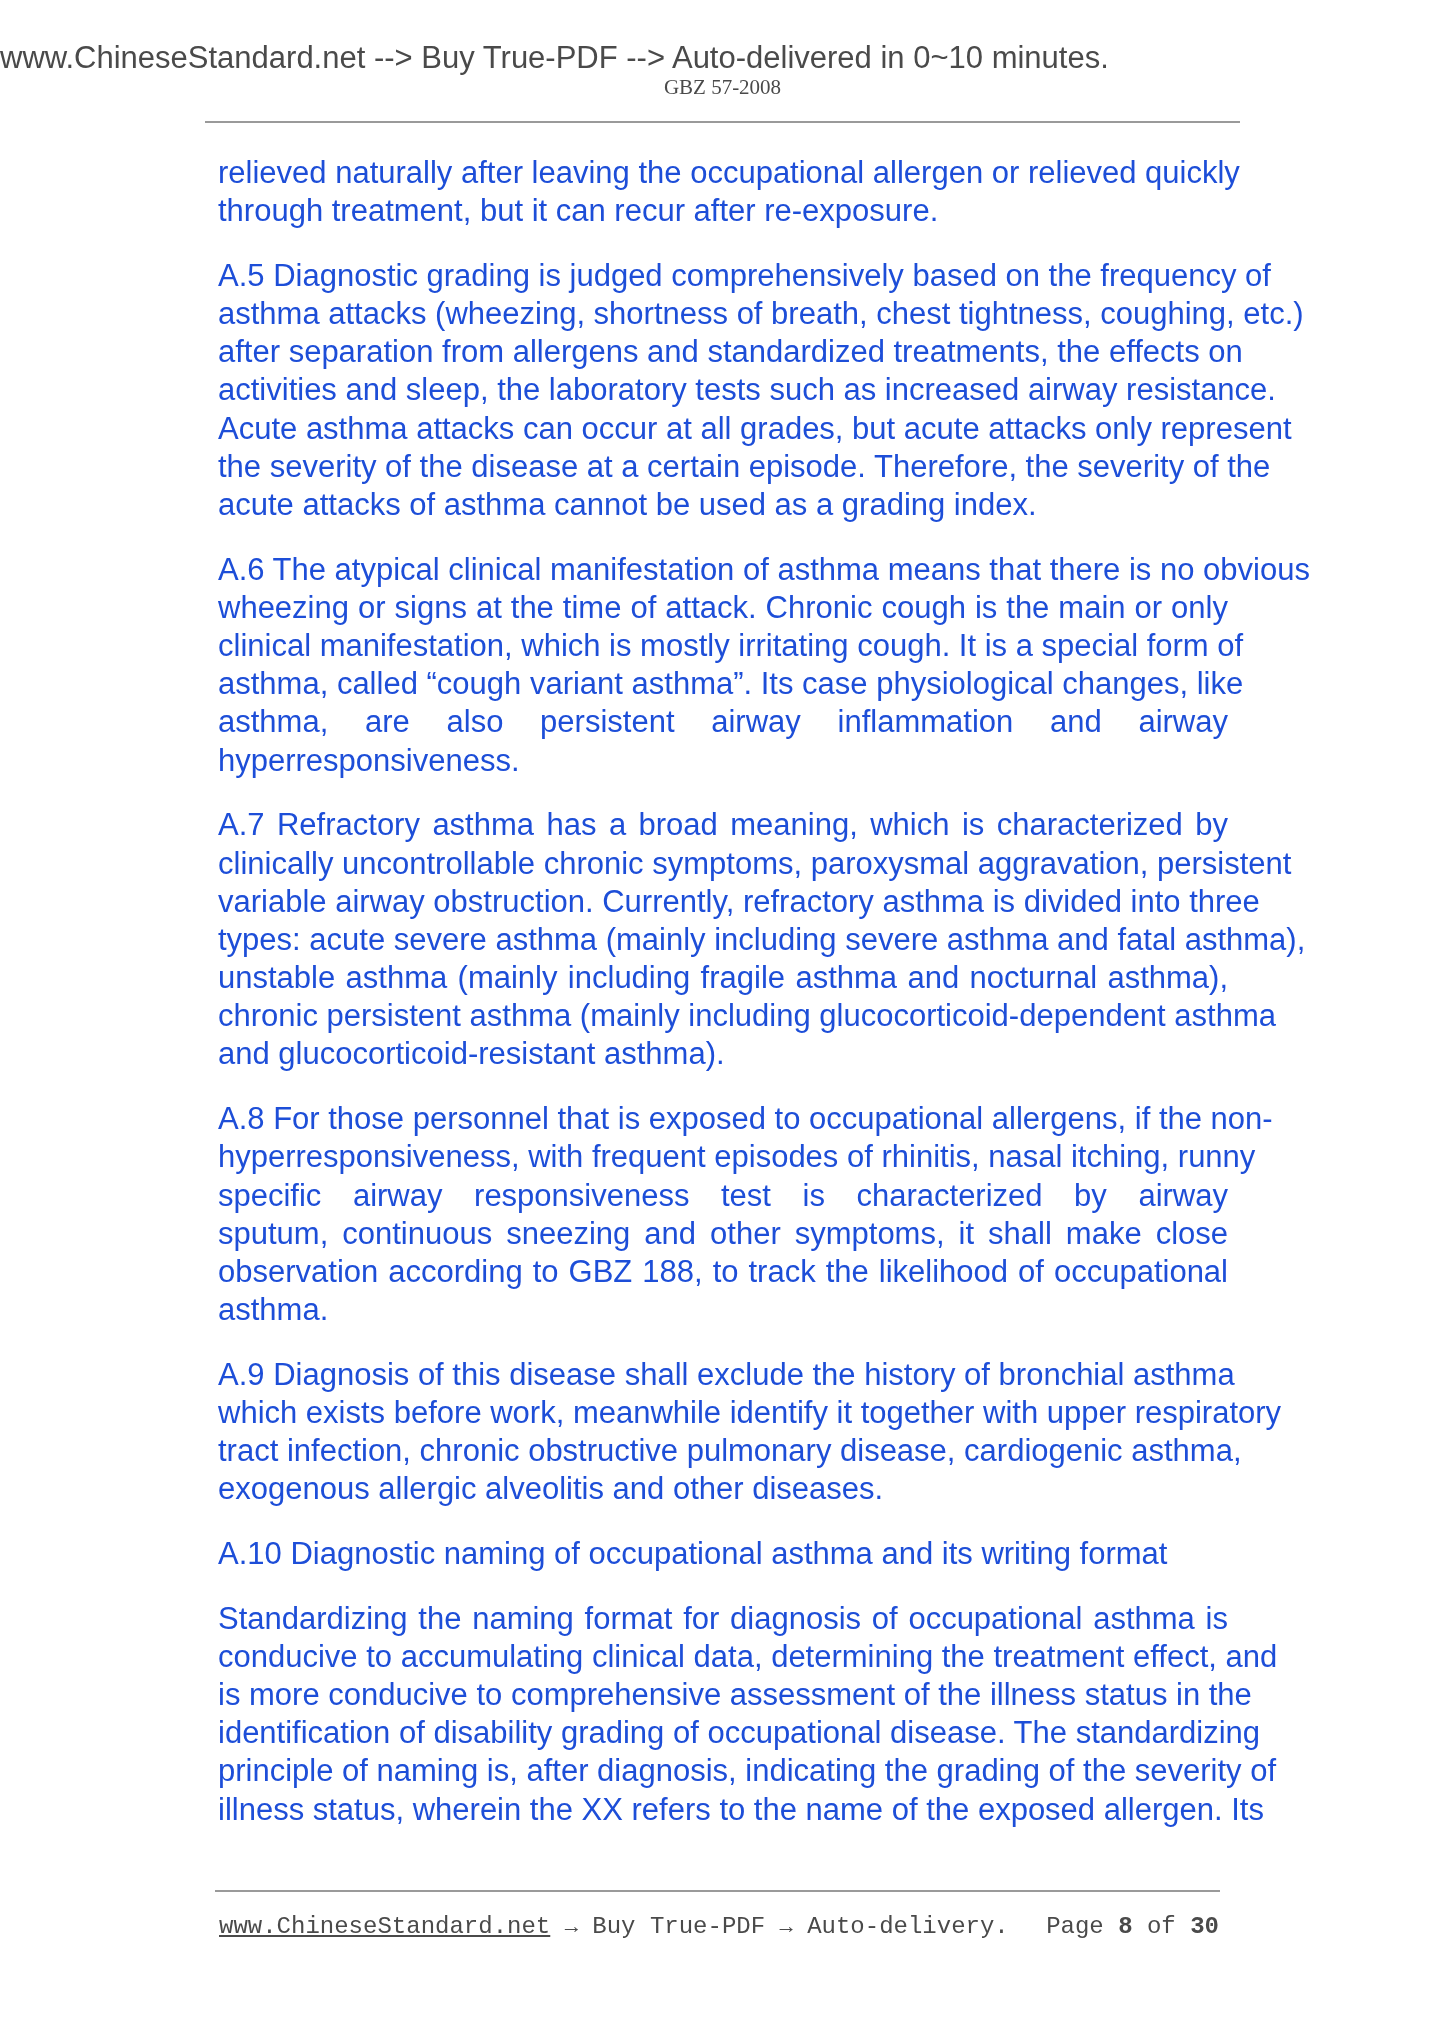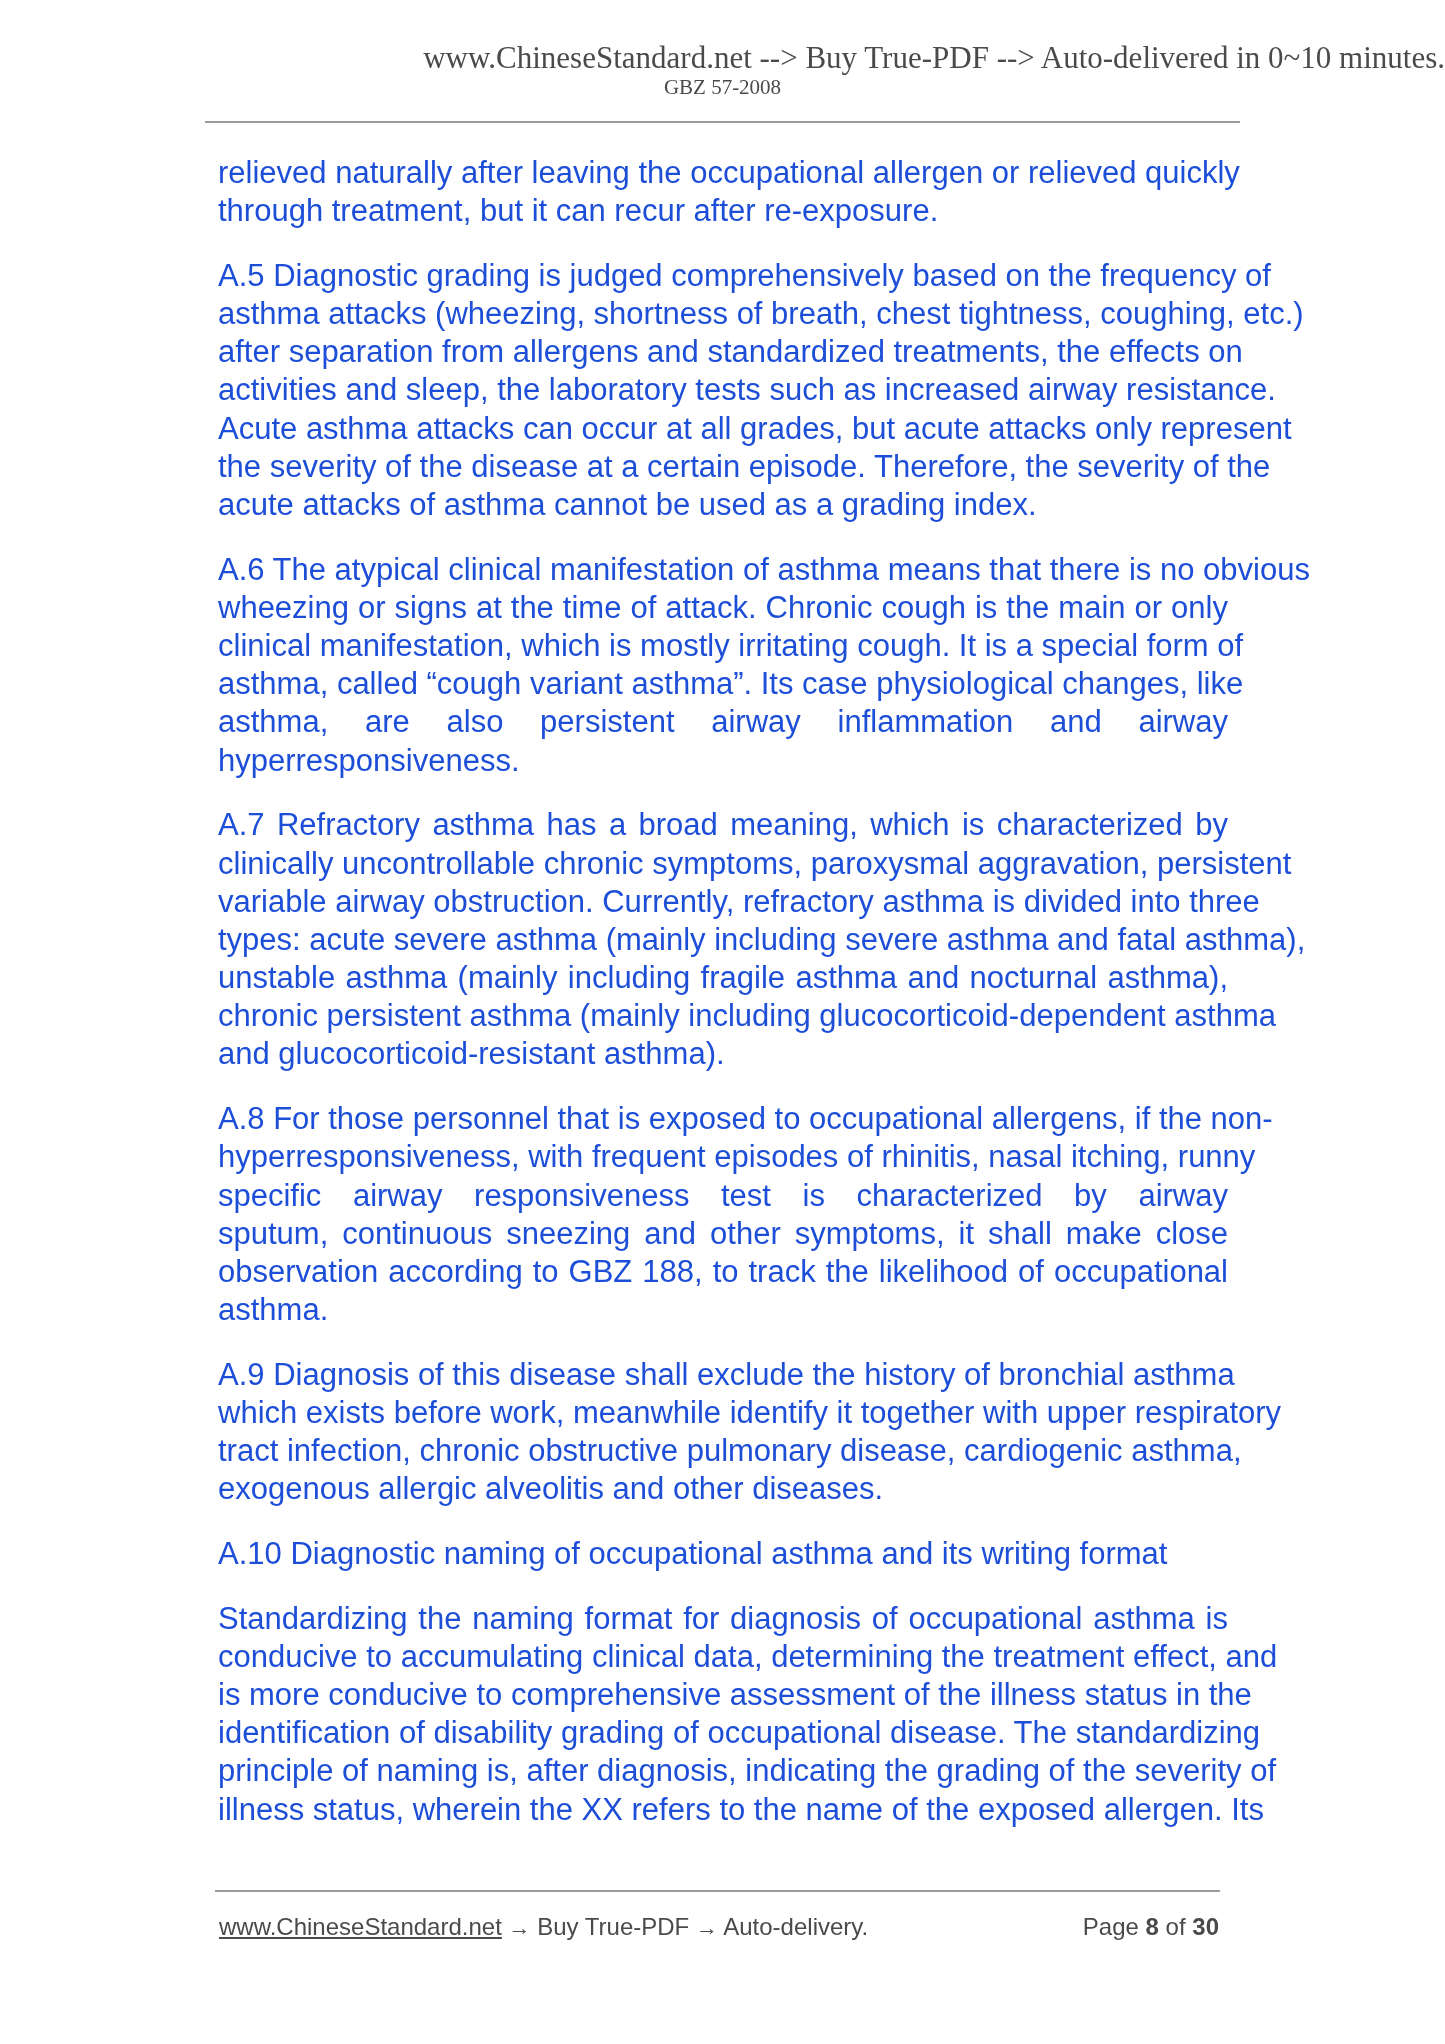--- a/index.html
+++ b/index.html
@@ -1,20 +1,20 @@
 <!DOCTYPE html>
 <html><head>
 <meta charset="utf-8">
 <style>
   html, body { margin: 0; padding: 0; background: #ffffff; }
   body { width: 1445px; height: 2044px; position: relative; overflow: hidden; }
   .hdr-main {
     position: absolute; left: 0; width: 1445px; top: 38px;
-    text-align: right;
-    font-family: Liberation Serif, serif;
+    text-align: left;
+    font-family: Liberation Sans, sans-serif;
     font-size: 31px; color: #4a4a4a; line-height: 40px;
     white-space: nowrap;
   }
   .hdr-doc {
     position: absolute; left: 0; width: 1445px; top: 74px;
     text-align: center;
     font-family: Liberation Serif, serif;
     font-size: 21px; color: #4a4a4a; line-height: 26px;
   }
   .rule {
@@ -30,21 +30,21 @@
   .para { margin: 0 0 26.5px 0; }
   .line {
     display: block; height: 38.2px; line-height: 38.2px;
     white-space: nowrap; text-align: justify; text-align-last: justify;
     width: 1010px;
   }
   .line.last { text-align: left; text-align-last: left; }
   .num { font-weight: normal; }
   .footer {
     position: absolute; left: 219px; width: 1000px; top: 1912px;
-    font-family: Liberation Sans, sans-serif;
+    font-family: Liberation Mono, monospace;
     font-size: 24px; color: #4a4a4a; line-height: 30px;
     white-space: nowrap;
   }
   .footer a { color: #4a4a4a; text-decoration: underline; }
   .footer .arrow { font-size: 22px; }
   .page-no {
     position: absolute; right: 0; top: 0;
   }
   .page-no b { font-weight: bold; }
 </style>

